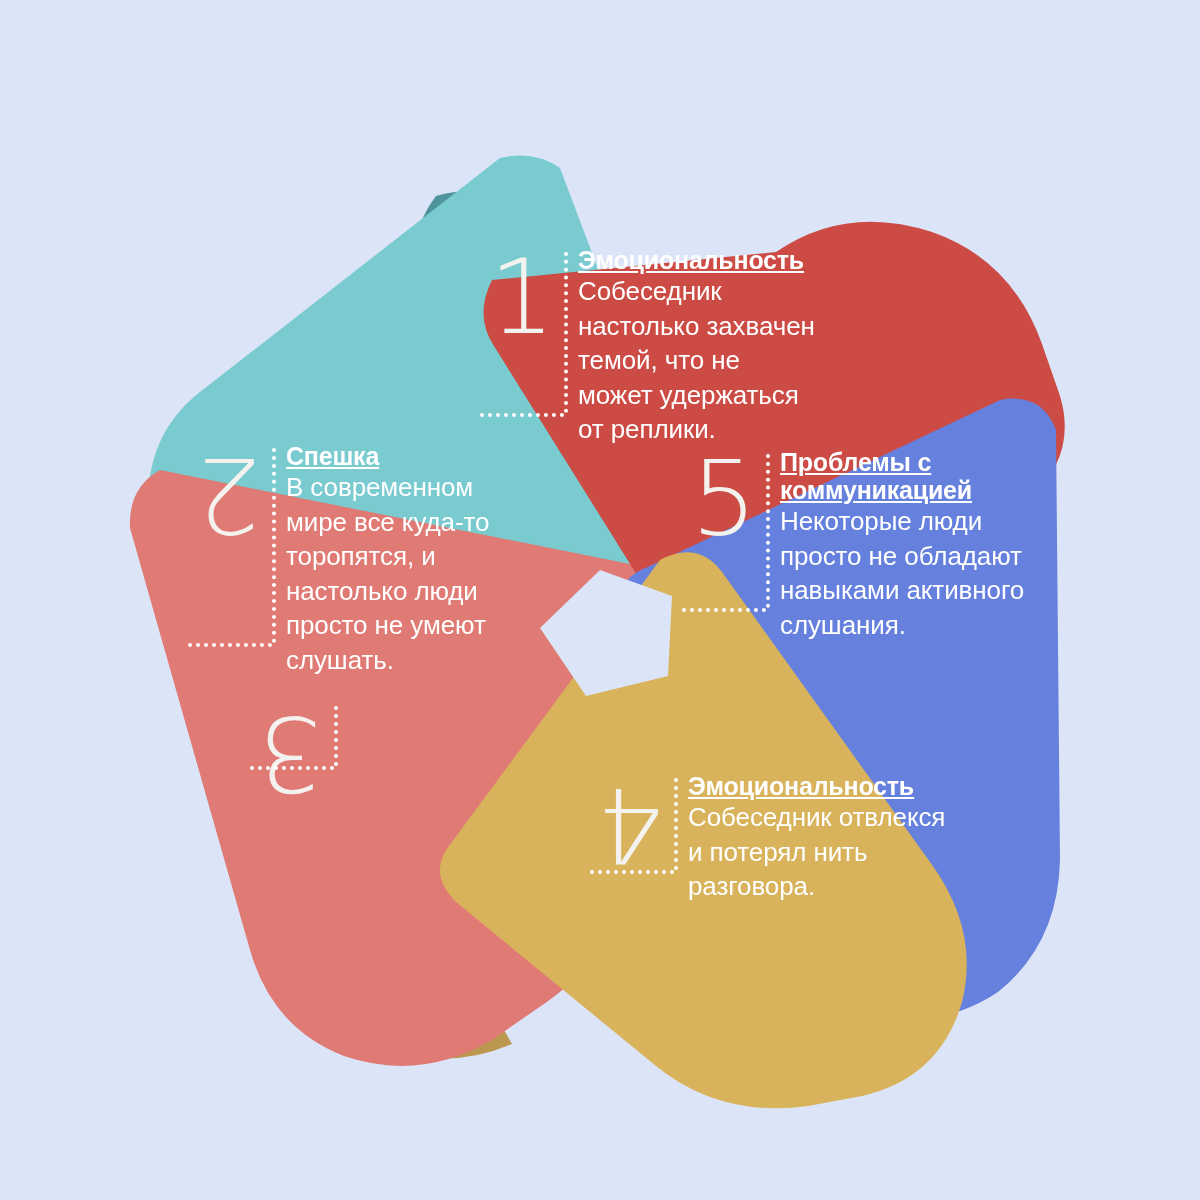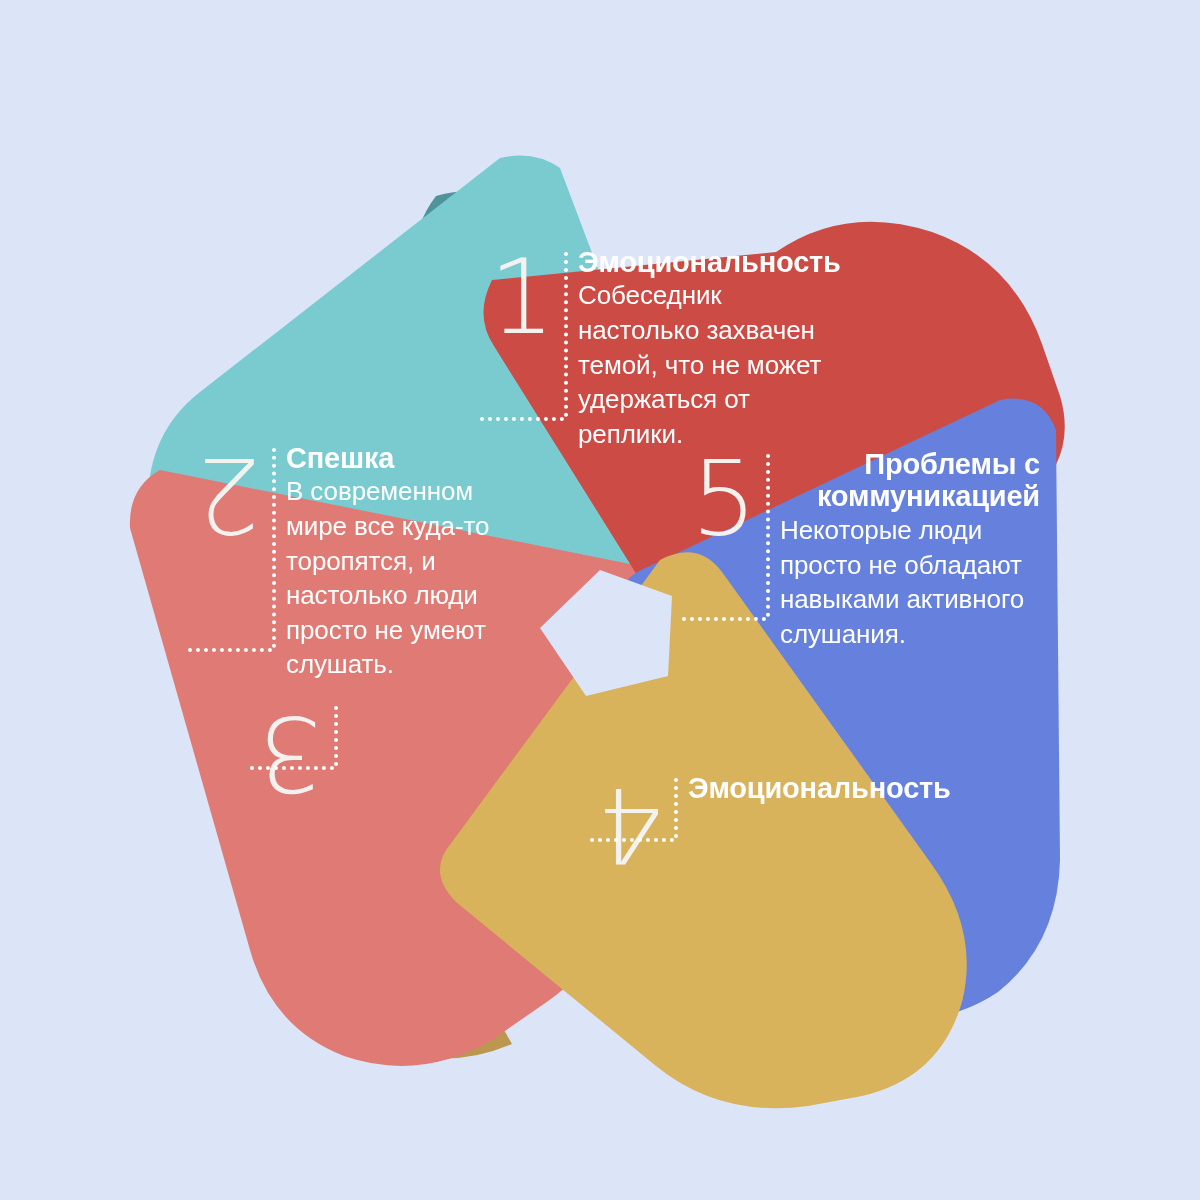--- a/index.html
+++ b/index.html
@@ -68,24 +68,25 @@
     width: 84px;
     bottom: 30px;
     border-top: 4px dotted #ffffff;
   }
   .txt {
     flex: 1 1 auto;
     padding-left: 2px;
   }
   .title {
     font-weight: bold;
-    font-size: 29px;
+    font-size: 25px;
     line-height: 1.12;
     letter-spacing: -0.2px;
     white-space: nowrap;
+    text-decoration: underline;
   }
   .title.wrap {
     white-space: normal;
   }
   .body {
     font-size: 26px;
     line-height: 1.33;
     font-weight: normal;
     letter-spacing: -0.1px;
   }
@@ -95,21 +96,21 @@
   #block-1 .num { width: 66px; }
   #block-2 { left: 196px; top: 442px; width: 330px; }
   #block-2 .num { width: 66px; }
   #block-3 { left: 258px; top: 700px; width: 340px; }
   #block-3 .num { width: 66px; }
   #block-4 { left: 598px; top: 772px; width: 350px; }
   #block-4 .num { width: 66px; }
   #block-5 { left: 690px; top: 448px; width: 350px; }
   #block-5 .num { width: 66px; }
   #block-5 .txt { text-align: left; }
-  #block-5 .title { text-align: right; }
+  #block-5 .title { text-align: left; }
 </style>
 </head>
 <body>
 
 <div id="infographic">
 
   <svg id="petals-svg" viewBox="0 0 1200 1200">
     <defs>
       <clipPath id="clip-teal">
         <path d="M 600 600 L 452 170 Q 430 155 400 172 L 175 440 Q 160 465 172 490 L 560 640 Z"></path>
@@ -227,20 +228,21 @@
       <div class="divider"></div>
     </div>
   </div>
 
   <div class="block" id="block-4">
     <div class="blk-inner">
       <div class="num rot">4</div>
       <div class="divider"></div>
       <div class="txt">
         <div class="title">Эмоциональность</div>
+        <div class="body">Собеседник отвлекся и потерял нить разговора.</div>
       </div>
     </div>
   </div>
 
   <div class="block" id="block-5">
     <div class="blk-inner">
       <div class="num">5</div>
       <div class="divider"></div>
       <div class="txt">
         <div class="title wrap">Проблемы с коммуникацией</div>

